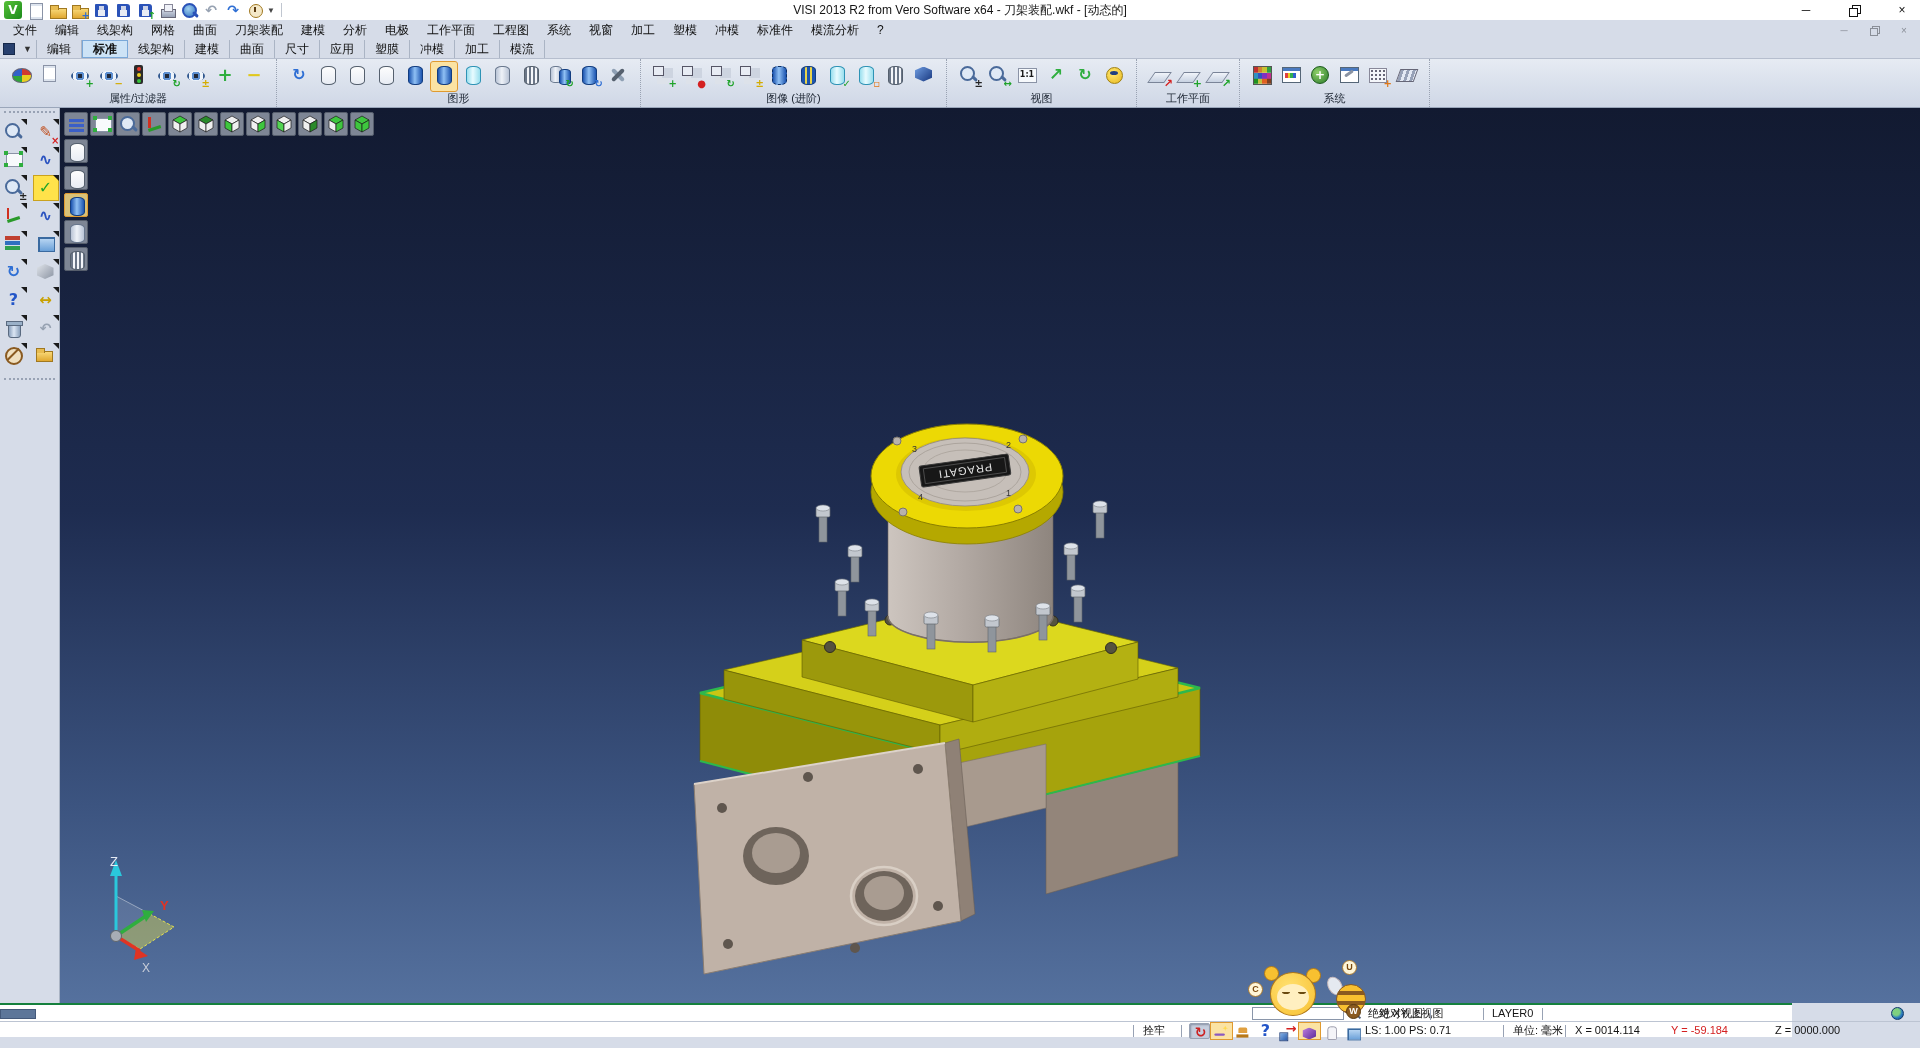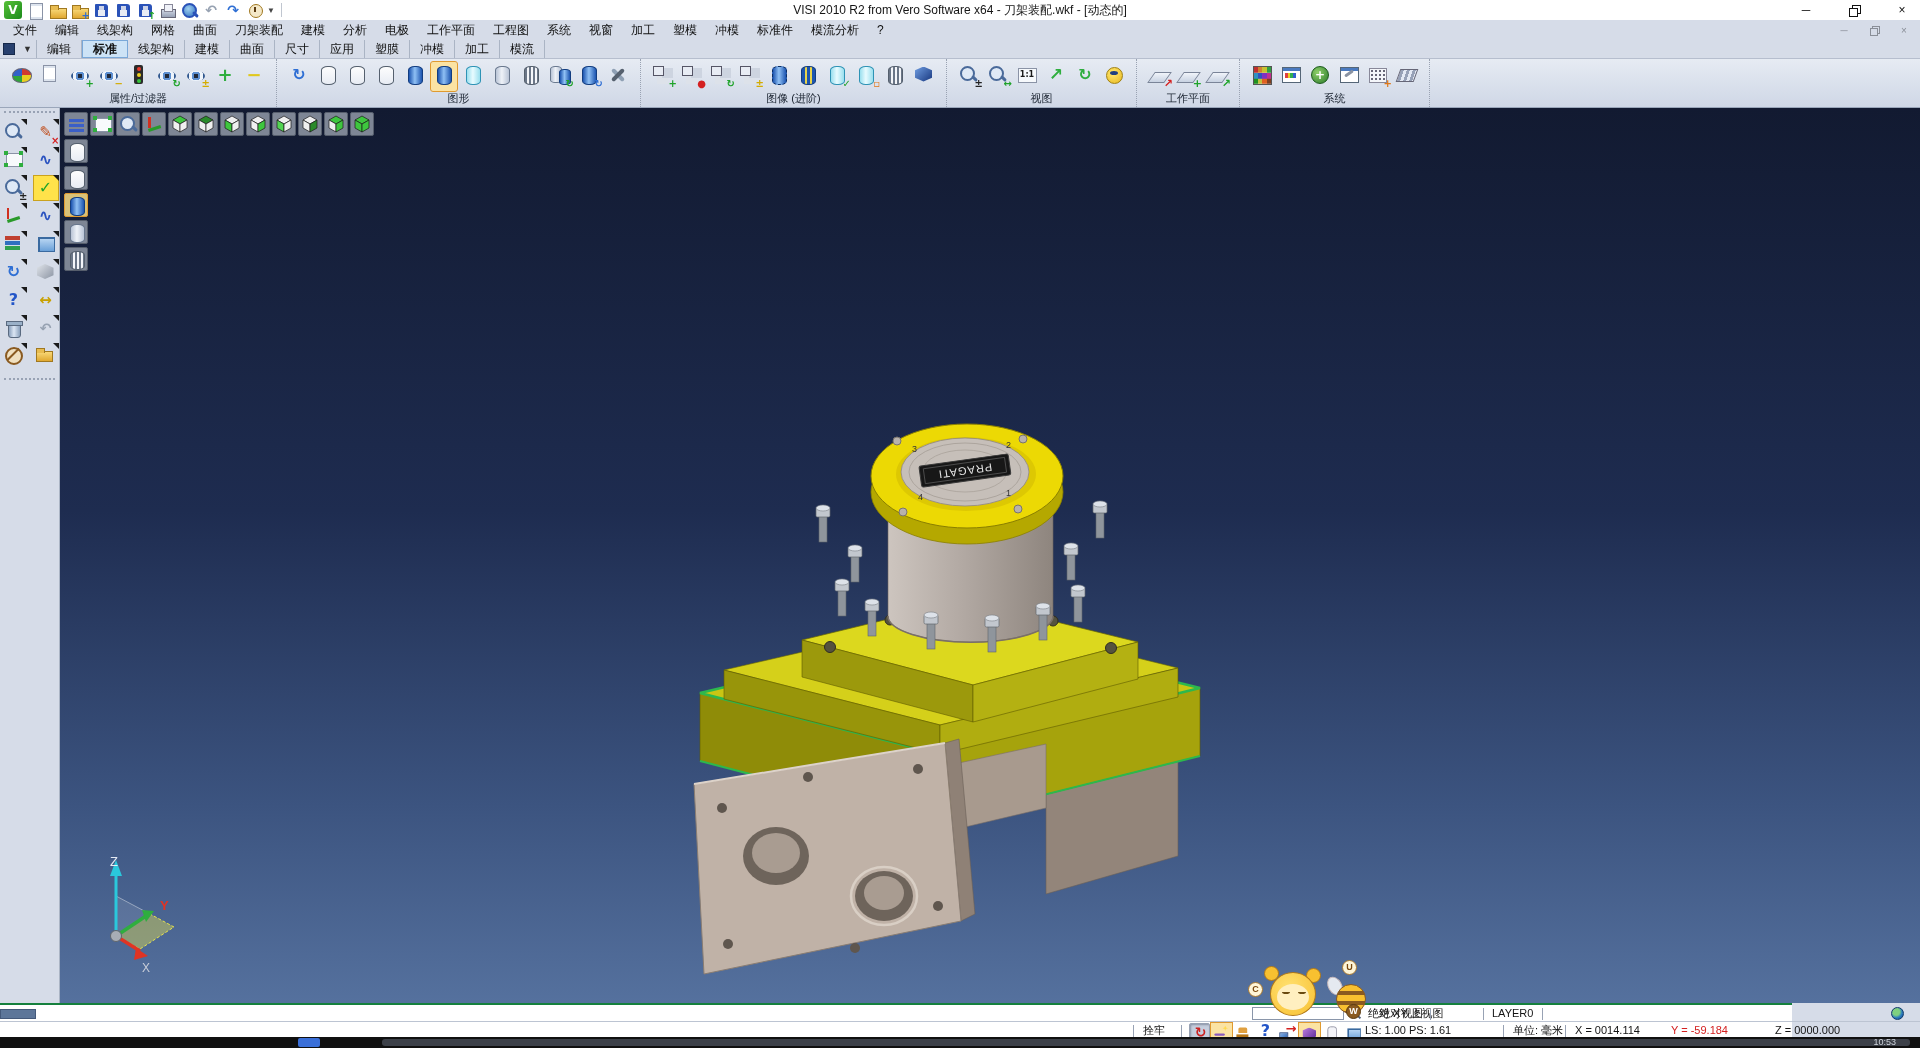--- a/index.html
+++ b/index.html
@@ -269,21 +269,21 @@
           <span class="ic k-clock">
             <span class="g"></span>
             <span class="b"></span>
           </span>
         </div>
       </div>
     <div class="qab qa-dd">
         <span class="g" style="font-size:8px">▼</span>
       </div>
     <div class="qa-sep"></div>
-    <div class="title">VISI 2010 R2 from Vero Software x64 - 刀架装配.wkf - [动态的]</div>
+    <div class="title">VISI 2013 R2 from Vero Software x64 - 刀架装配.wkf - [动态的]</div>
     <div class="wincontrols">
 
         <div class="wcbtn wc-min">
           <span class="g">─</span>
         </div>
 
         <div class="wcbtn wc-restore">
           <span class="g"></span>
         </div>
 
@@ -771,21 +771,21 @@
 
       <div class="sbtn framed"><span class="ic k-recycle"><span class="g">↻</span></span></div>
           <div class="sbtn selected"><span class="ic k-wand"><span class="g"></span></span></div>
           <div class="sbtn"><span class="ic k-stamp"><span class="g"></span></span></div>
           <div class="sbtn"><span class="ic k-q"><span class="g">?</span></span></div>
           <div class="sbtn"><span class="ic k-export"><span class="g">→</span></span></div>
           <div class="sbtn selected"><span class="ic k-cube-purple"><span class="g"></span></span></div>
           <div class="sbtn"><span class="ic k-glove"><span class="g"></span></span></div>
           <div class="sbtn"><span class="ic k-window"><span class="g"></span></span></div>
         </div>
-      <div class="sb" style="left:1360px">LS: 1.00 PS: 1.61</div>
+      <div class="sb" style="left:1360px">LS: 1.00 PS: 0.71</div>
       <div class="ssep" style="left:1498px"></div>
       <div class="sb" style="left:1508px">单位: 毫米</div>
       <div class="ssep" style="left:1560px"></div>
       <div class="sb coordX" style="left:1570px">X = 0014.114</div>
       <div class="sb coordY" style="left:1666px">Y = -59.184</div>
       <div class="sb coordZ" style="left:1770px">Z = 0000.000</div>
     </div>
   </div>
 
   <div class="mascot">
@@ -795,19 +795,14 @@
     <div class="m-face"></div>
     <div class="m-eye" style="left:36px"></div>
     <div class="m-eye" style="left:52px"></div>
     <div class="m-wing"></div>
     <div class="m-bee"></div>
     <div class="m-badge" style="left:2px;top:26px">C</div>
     <div class="m-badge" style="left:96px;top:4px">U</div>
     <div class="m-badge b3" style="left:100px;top:48px">W</div>
   </div>
 
-  <div class="taskbar">
-    <div class="tb-blue"></div>
-    <div class="tb-bar"></div>
-    <div class="tb-clock">10:53</div>
-  </div>
 
 </div>
 
 </body></html>

